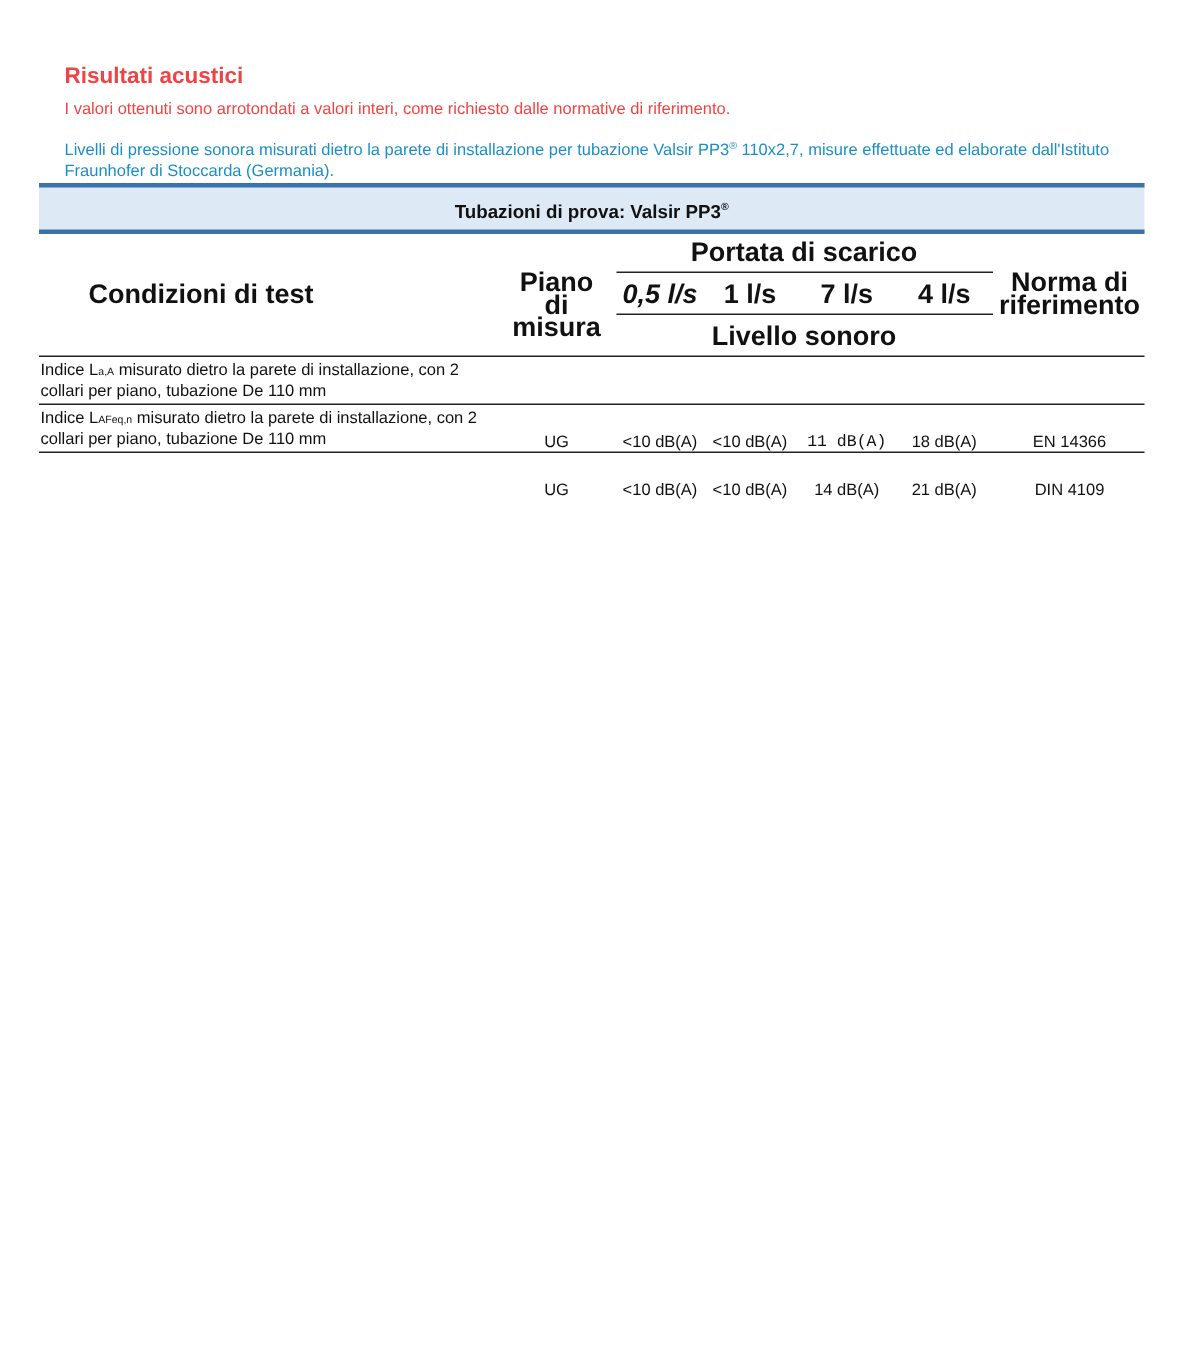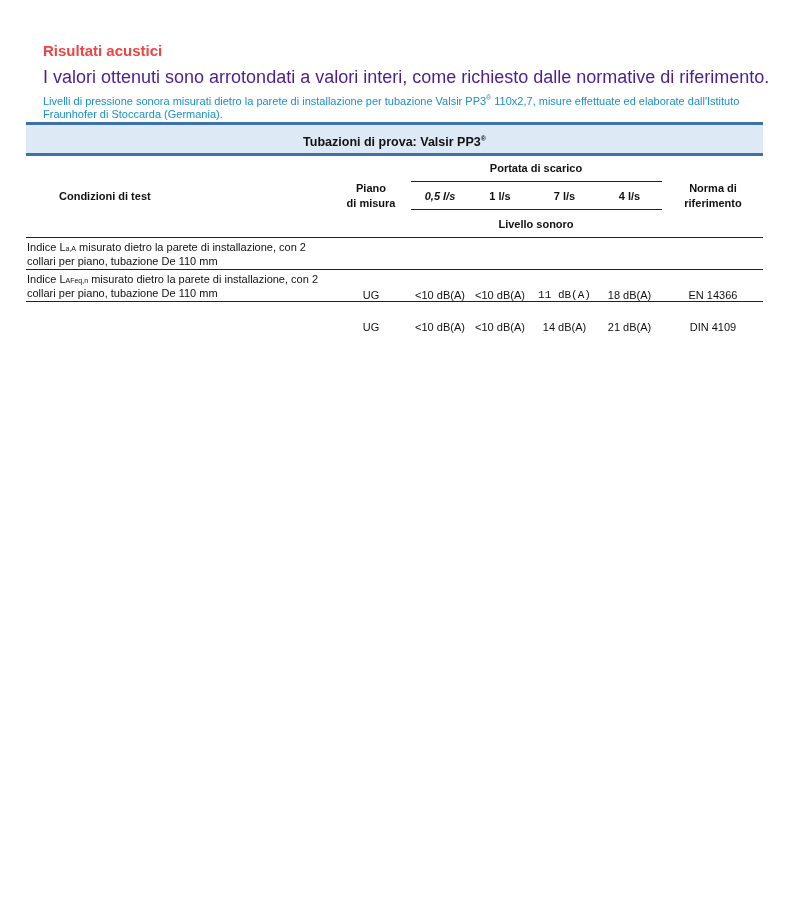--- a/index.html
+++ b/index.html
@@ -1,23 +1,23 @@
 <!DOCTYPE html>
 <html><head>
 <meta charset="utf-8">
 <style>
   html, body { margin: 0; padding: 0; background: #ffffff; }
   body { width: 793px; height: 914px; position: relative; font-family: "Liberation Sans", sans-serif; color: #111; }
   .title { position: absolute; left: 43px; top: 42px; font-size: 15px; font-weight: bold; color: #ef4444; }
-  .intro { position: absolute; left: 43px; top: 67px; font-size: 18px; color: #4c1d95; }
+  .intro { position: absolute; left: 43px; top: 67px; font-size: 11px; color: #ef4444; }
   .note { position: absolute; left: 43px; top: 91px; width: 720px; font-size: 11px; line-height: 13px; color: #1a8fc7; }
   .note sup { font-size: 7px; }
   .band { position: absolute; left: 26px; top: 122px; width: 737px; height: 28px; background: #dde9f5; border-top: 3px solid #3b73a8; border-bottom: 3px solid #3b73a8; text-align: center; font-size: 12.5px; font-weight: bold; line-height: 28px; color: #111; }
   .band sup { font-size: 7px; }
-  .hdr { position: absolute; font-size: 11px; font-weight: bold; color: #111; text-align: center; line-height: 15px; }
+  .hdr { position: absolute; font-size: 18px; font-weight: bold; color: #111; text-align: center; line-height: 15px; }
   .hline { position: absolute; height: 0; border-top: 1px solid #222; }
   .row { position: absolute; left: 26px; width: 737px; height: 31px; border-bottom: 1px solid #222; font-size: 11px; color: #111; }
   .row .cond { position: absolute; left: 1px; top: 3px; width: 305px; line-height: 13px; }
   .row .cond sub { font-size: 7px; vertical-align: baseline; }
   .row .cell { position: absolute; top: 23px; text-align: center; white-space: nowrap; margin-top: 28px; }
 </style>
 </head>
 <body>
 
 <div class="title">Risultati acustici</div>

